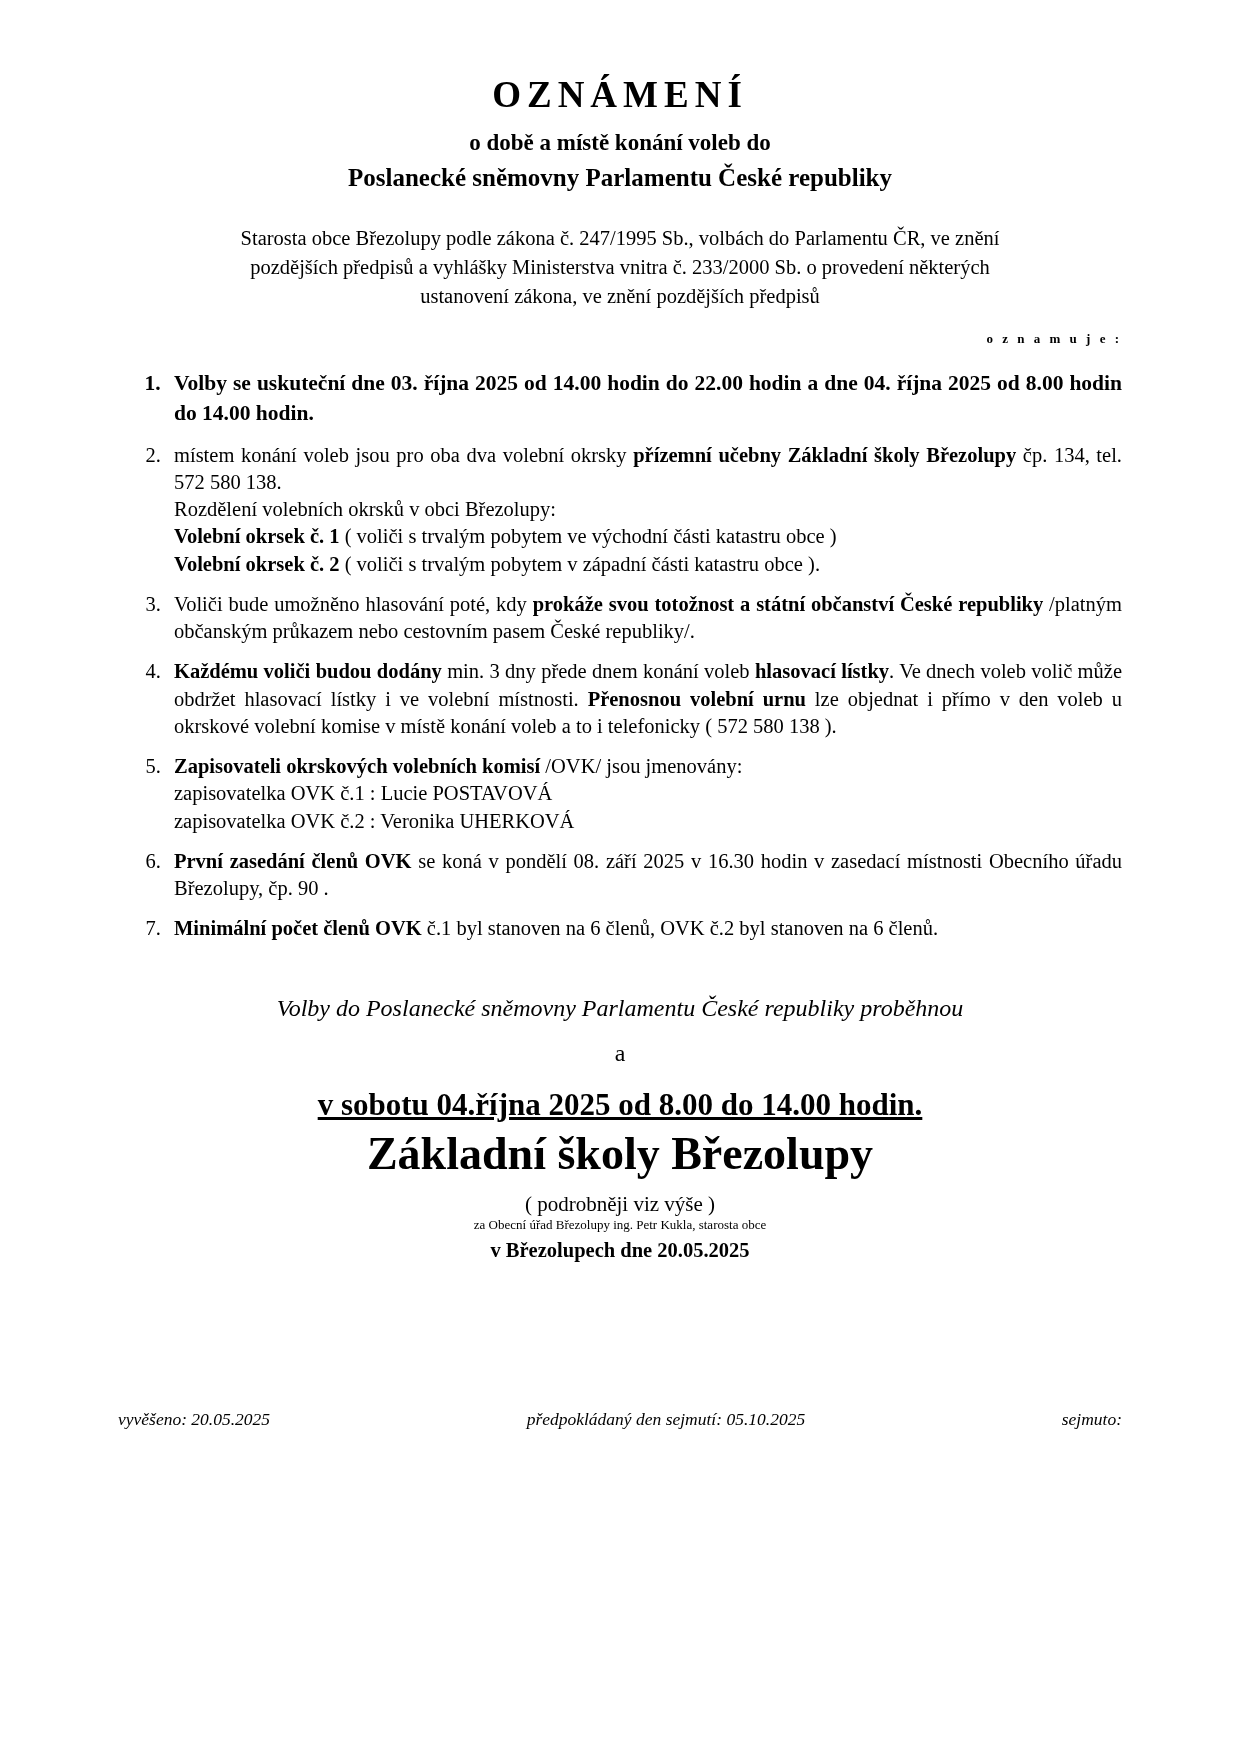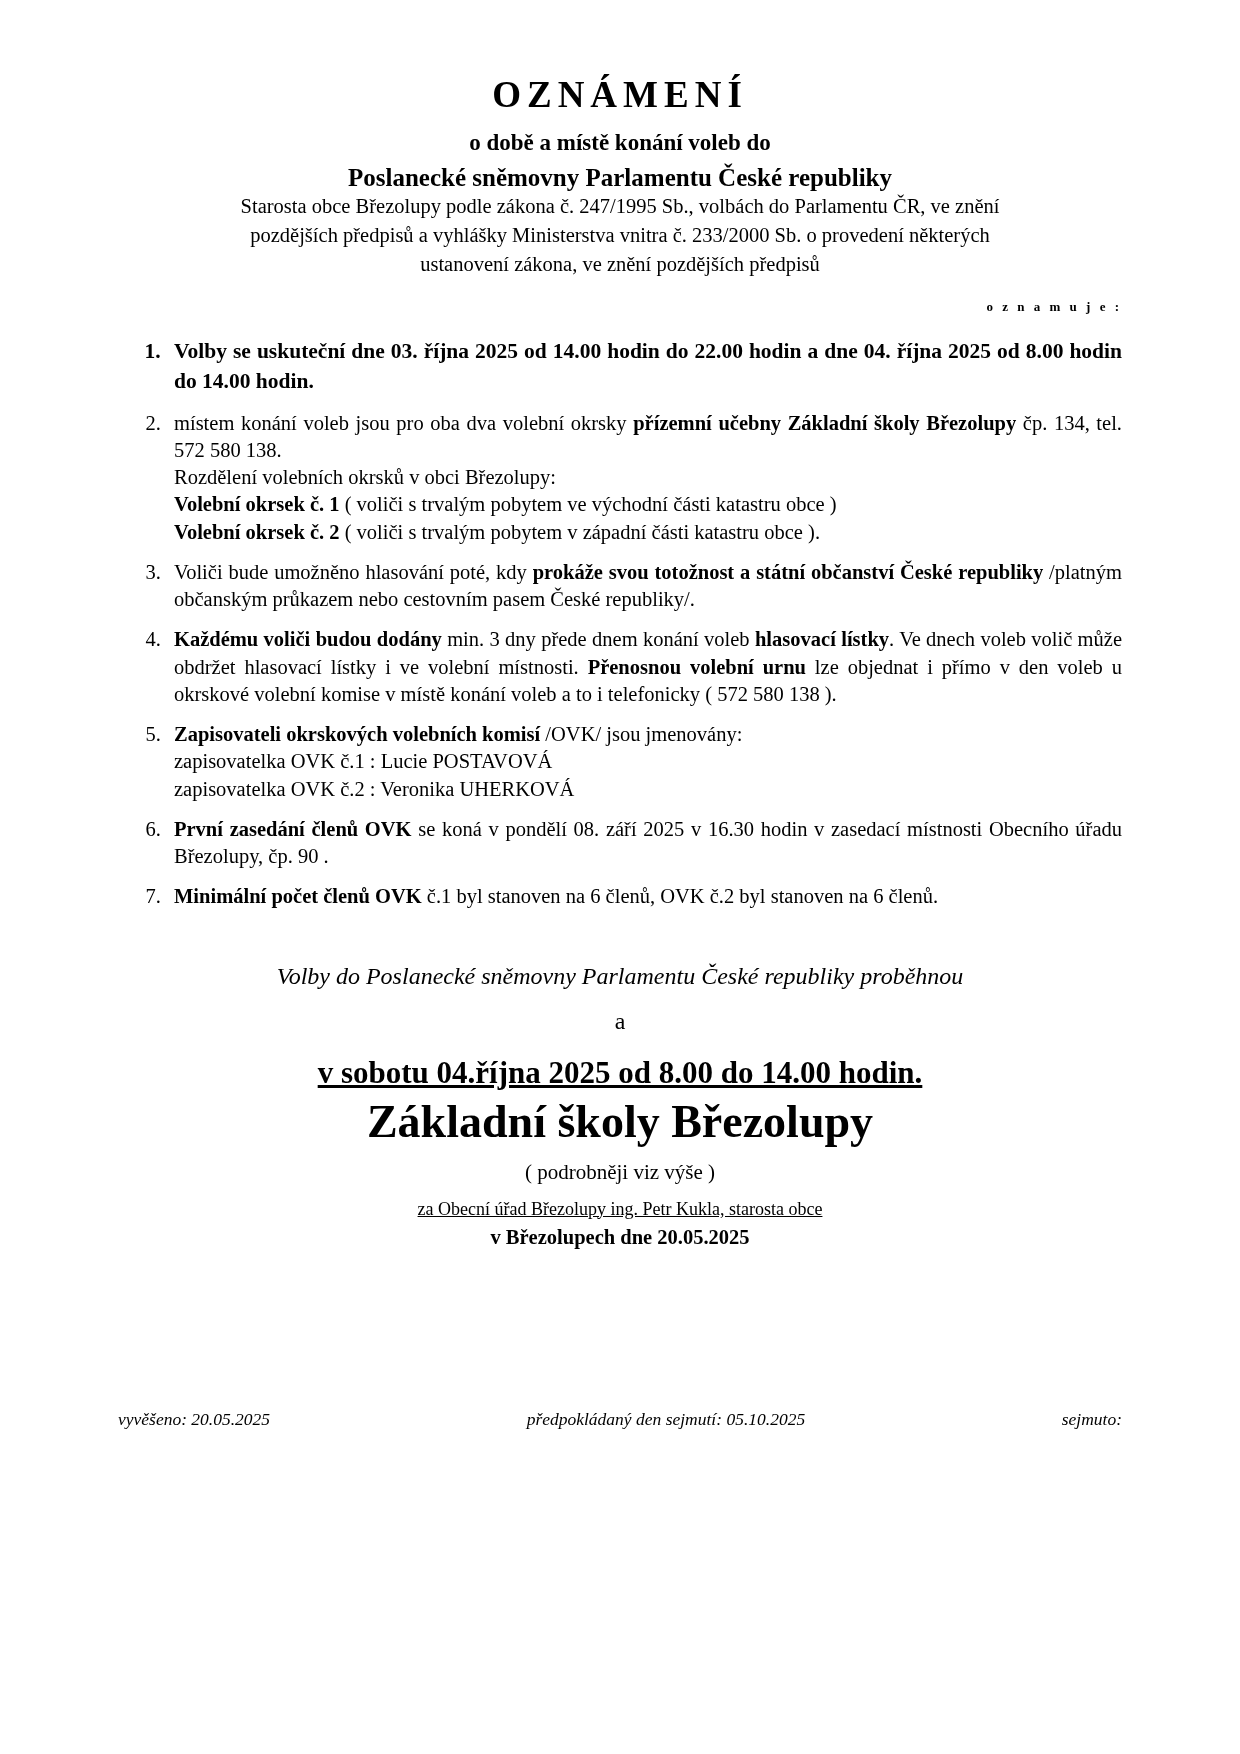--- a/index.html
+++ b/index.html
@@ -37,20 +37,21 @@
   }
   .doc-sub2 {
     text-align: center;
     font-weight: bold;
     font-size: 25px;
     margin-top: 8px;
   }
 
   
   .intro {
+    margin-top: 32px;
     font-size: 20.5px;
     line-height: 1.42;
     text-align: center;
     font-family: Liberation Serif, serif;
   }
   .intro .l1 { display: block; }
   .intro .l2 { display: block; }
   .intro .l3 { display: block; }
   .oznamuje {
     text-align: right;
@@ -109,23 +110,22 @@
   .closing .venue2 {
     font-weight: bold;
     font-size: 46px;
     margin-top: 4px;
   }
   .closing .note {
     font-size: 21px;
     margin-top: 12px;
   }
   .closing .signer {
-    font-size: 18px;
-    margin-top: 14px;
-    text-decoration: underline;
+    font-size: 13px;
+    margin-top: 0;
   }
   .closing .place-date {
     font-size: 20.5px;
     font-weight: bold;
     margin-top: 6px;
   }
 
   
   .footer {
     position: absolute;

